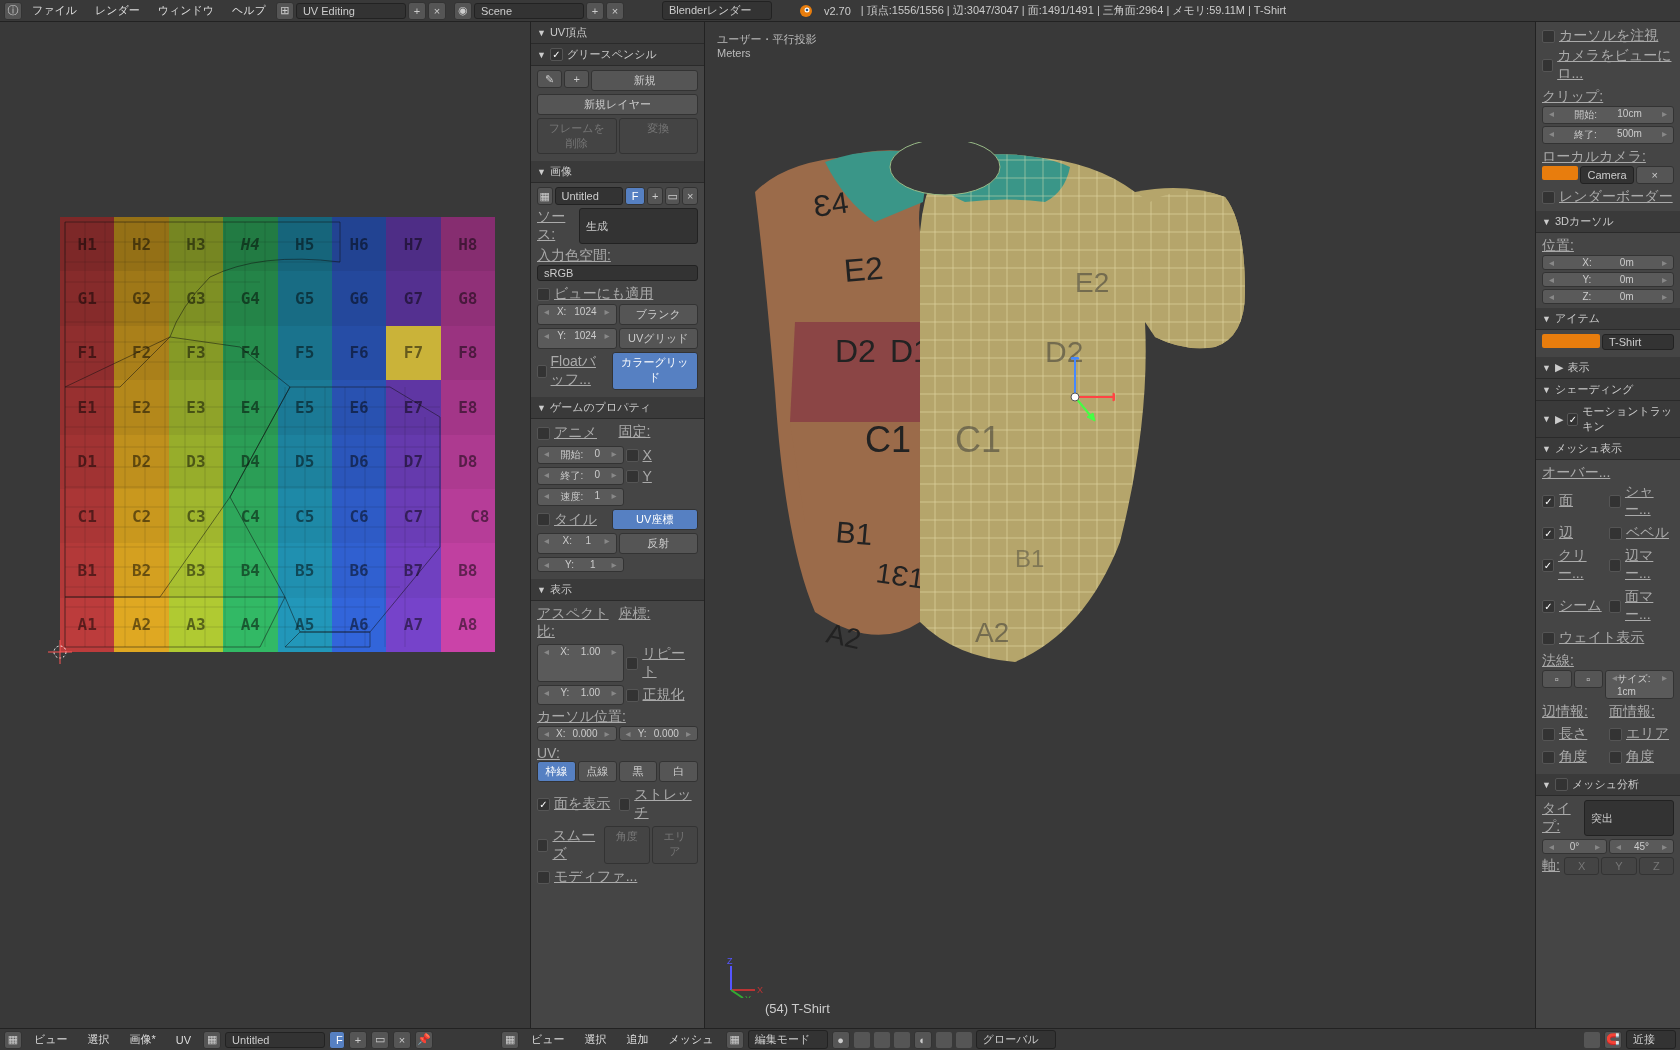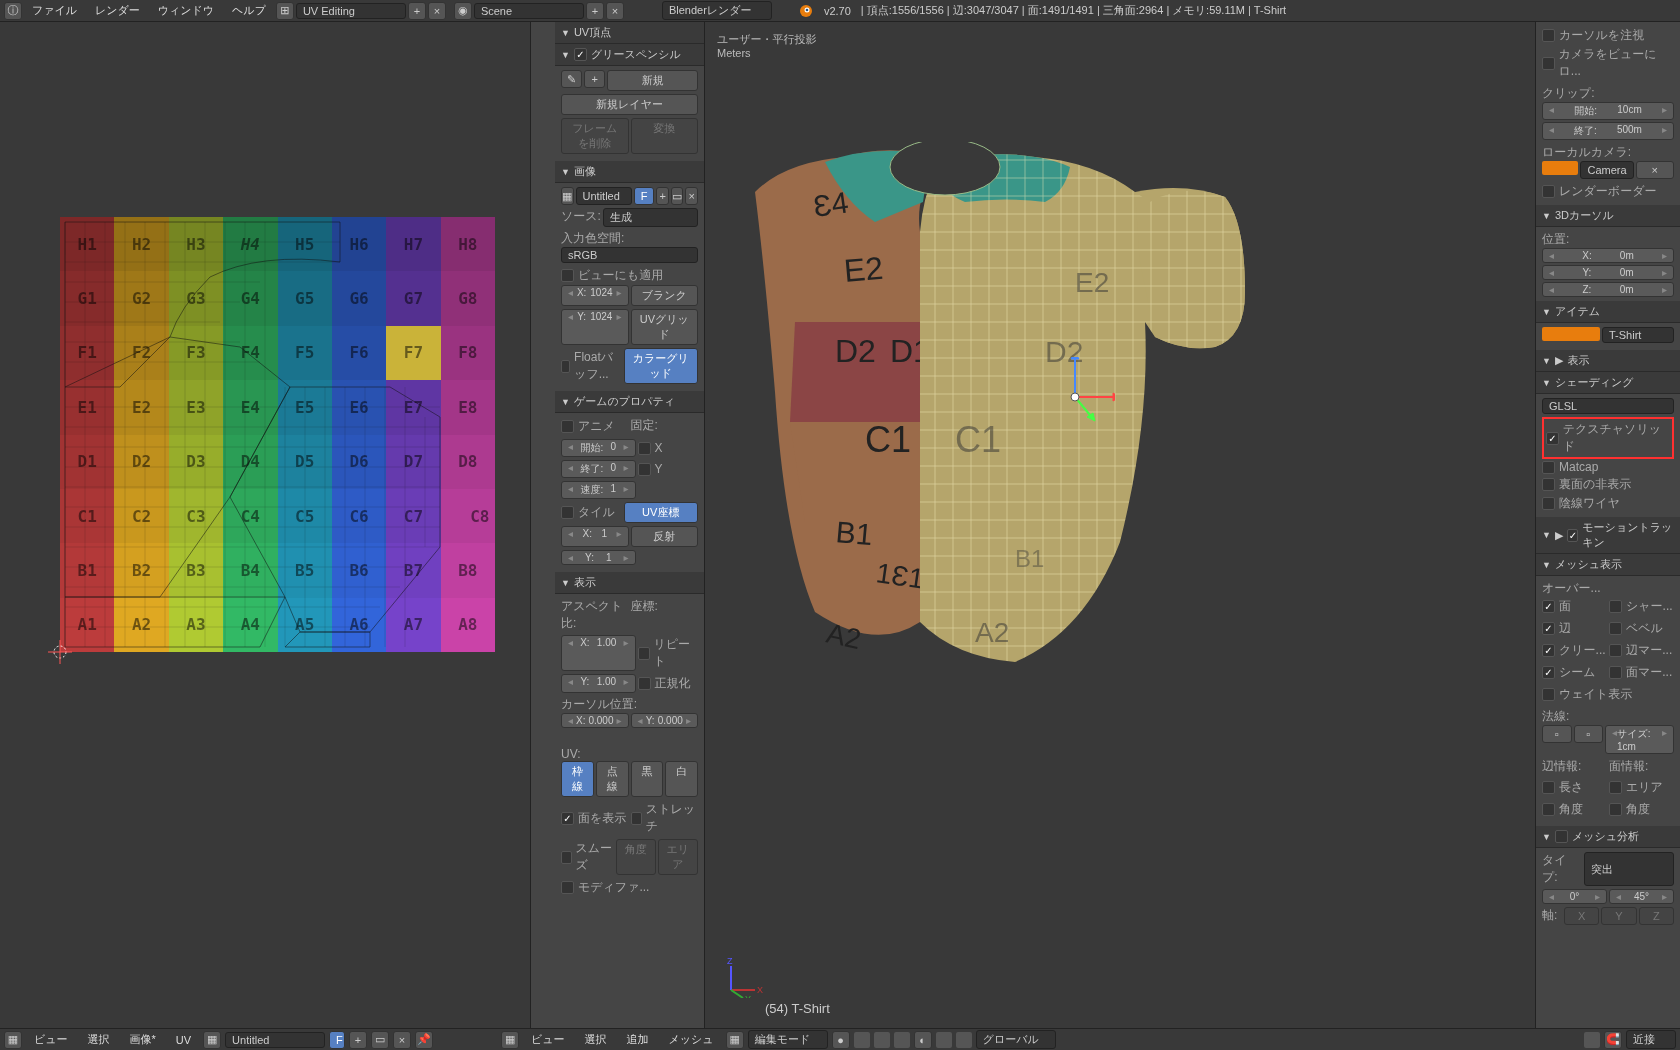--- a/index.html
+++ b/index.html
@@ -6,34 +6,34 @@
 body { background:#393939; color:#aaa; font-size:11px; width:1680px; height:1050px; overflow:hidden; position:relative; }
 .topbar { height:22px; background:#393939; border-bottom:1px solid #222; display:flex; align-items:center; padding:0 4px; gap:2px; }
 .menu-item { padding:13px 8px; cursor:pointer; color:#ddd; }
 .icon-btn { width:18px; height:18px; background:#555; border:1px solid #333; border-radius:3px; display:flex; align-items:center; justify-content:center; color:#ccc; cursor:pointer; }
 .dropdown { background:#333; border:1px solid #222; border-radius:3px; padding:1px 6px; color:#ccc; display:flex; align-items:center; gap:4px; }
 .stats { margin-left:8px; color:#ccc; font-size:11px; }
 .main { display:flex; height:1006px; }
 .uv-area { width:530px; background:#393939; position:relative; }
 .uv-canvas { position:absolute; left:60px; top:195px; width:398px; height:435px; }
 .grid-cell { position:absolute; display:flex; align-items:center; justify-content:center; font-size:16px; font-weight:bold; color:rgba(0,0,0,0.5); font-family:monospace; }
-.mid-panel { width:175px; background:#454545; border-left:1px solid #222; border-right:1px solid #222; overflow-y:auto;padding-left:24px; }
+.mid-panel { width:175px; background:#454545; border-left:1px solid #222; border-right:1px solid #222; overflow-y:auto; }
 .panel-header { background:#3a3a3a; padding:3px 6px; color:#ccc; cursor:pointer; display:flex; align-items:center; gap:4px; border-bottom:1px solid #2a2a2a; }
 .panel-header::before { content:'▼'; font-size:9px; }
 .panel-body { padding:4px 6px; }
 .btn { background:#555; border:1px solid #333; border-radius:3px; padding:2px 6px; color:#ccc; text-align:center; cursor:pointer; font-size:11px; }
 .btn-row { display:flex; gap:2px; margin-bottom:3px; }
 .btn-row > * { flex:1; }
 .num-field { background:#5a5a5a; border:1px solid #333; border-radius:3px; padding:1px 6px; color:#ccc; display:flex; justify-content:space-between; font-size:10px; }
 .num-field::before { content:'◂'; color:#888; }
 .num-field::after { content:'▸'; color:#888; }
 .checkbox-row { display:flex; align-items:center; gap:4px; padding:1px 0; }
 .checkbox { width:13px; height:13px; background:#333; border:1px solid #555; border-radius:2px; display:inline-flex; align-items:center; justify-content:center; }
 .checkbox.checked::after { content:'✓'; color:#fff; font-size:10px; }
-.label { color:#aaa; font-size:12px; }
+.label { color:#aaa; font-size:14px;text-decoration:underline; }
 .btn.active { background:#5680c2; color:#fff; }
 .btn.disabled { background:#444; color:#777; }
 .view3d { flex:1; background:#393939; position:relative; }
 .view3d-header { position:absolute; top:10px; left:12px; color:#bbb; font-size:11px; }
 .tshirt { position:absolute; left:50px; top:120px; width:500px; height:530px; }
 .right-panel { width:145px; background:#454545; border-left:1px solid #222; overflow-y:auto; }
 .highlight-red { border:2px solid #ff3030; }
 .statusbar { height:22px; background:#393939; border-top:1px solid #222; display:flex; align-items:center; padding:0 4px; gap:6px; }
 .small-icon { width:16px; height:16px; background:#555; border-radius:2px; }
 .uv-wireframe { position:absolute; pointer-events:none; }
@@ -362,21 +362,21 @@
       <div class="btn-row">
           <div class="num-field">
             <span>X:</span>
             <span>0.000</span>
           </div>
           <div class="num-field">
             <span>Y:</span>
             <span>0.000</span>
           </div>
         </div>
-      <div class="label" style="margin-top:19px">UV:</div>
+      <div class="label" style="margin-top:4px">UV:</div>
       <div class="btn-row">
           <div class="btn active">枠線</div>
           <div class="btn">点線</div>
           <div class="btn">黒</div>
           <div class="btn">白</div>
         </div>
       <div class="btn-row">
           <div class="checkbox-row" style="flex:1">
             <span class="checkbox checked"></span>
             <span class="label">面を表示</span>
@@ -511,41 +511,20 @@
     <div class="panel-body">
       <div class="btn-row">
           <div class="orange-icon"></div>
           <div class="dropdown" style="flex:1">
             <span>T-Shirt</span>
           </div>
         </div>
     </div>
     <div class="panel-header" style="padding-left:6px">▶ <span>表示</span></div>
     <div class="panel-header">シェーディング</div>
-    <div class="panel-body">
-      <div class="dropdown" style="margin-bottom:3px">
-          <span>GLSL</span>
-        </div>
-      <div class="checkbox-row highlight-red" style="padding:2px">
-          <span class="checkbox checked"></span>
-          <span class="label">テクスチャソリッド</span>
-        </div>
-      <div class="checkbox-row">
-          <span class="checkbox"></span>
-          <span class="label">Matcap</span>
-        </div>
-      <div class="checkbox-row">
-          <span class="checkbox"></span>
-          <span class="label">裏面の非表示</span>
-        </div>
-      <div class="checkbox-row">
-          <span class="checkbox"></span>
-          <span class="label">陰線ワイヤ</span>
-        </div>
-    </div>
     <div class="panel-header" style="padding-left:6px">▶ <span class="checkbox checked"></span> <span>モーショントラッキン</span></div>
     <div class="panel-header">メッシュ表示</div>
     <div class="panel-body">
       <div class="label">オーバー...</div>
       <div class="btn-row">
           <div class="checkbox-row" style="flex:1">
             <span class="checkbox checked"></span>
             <span class="label">面</span>
           </div>
           <div class="checkbox-row" style="flex:1">

